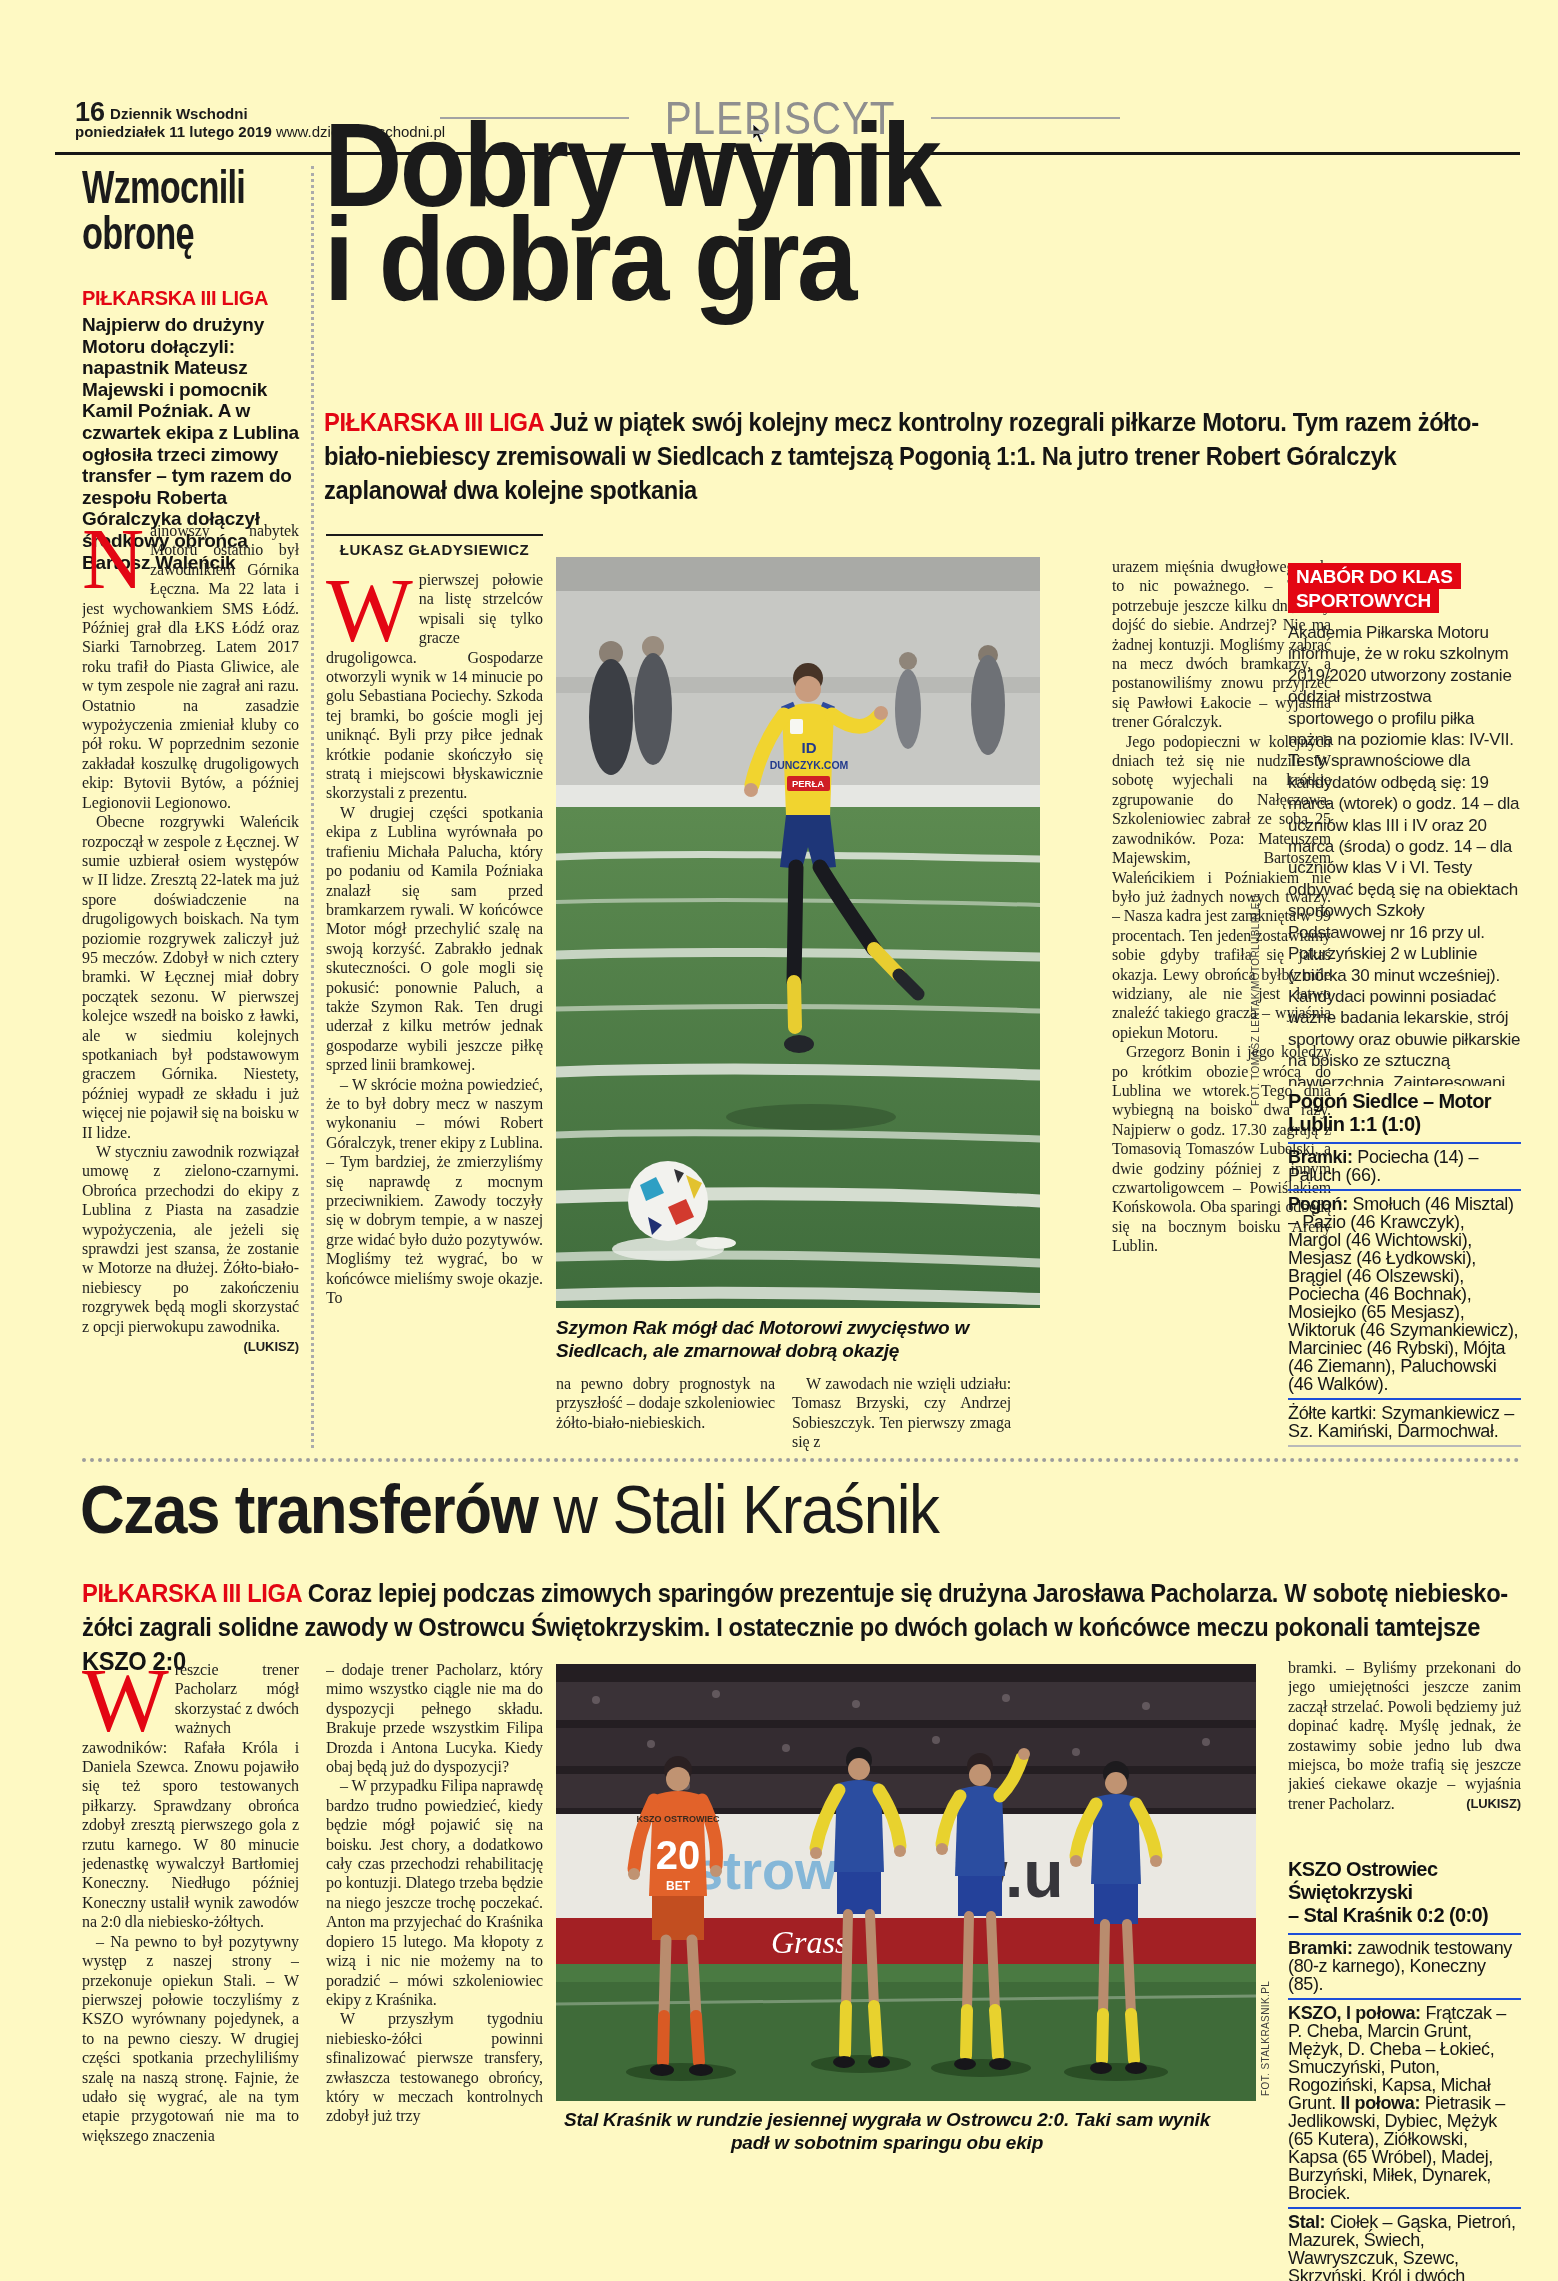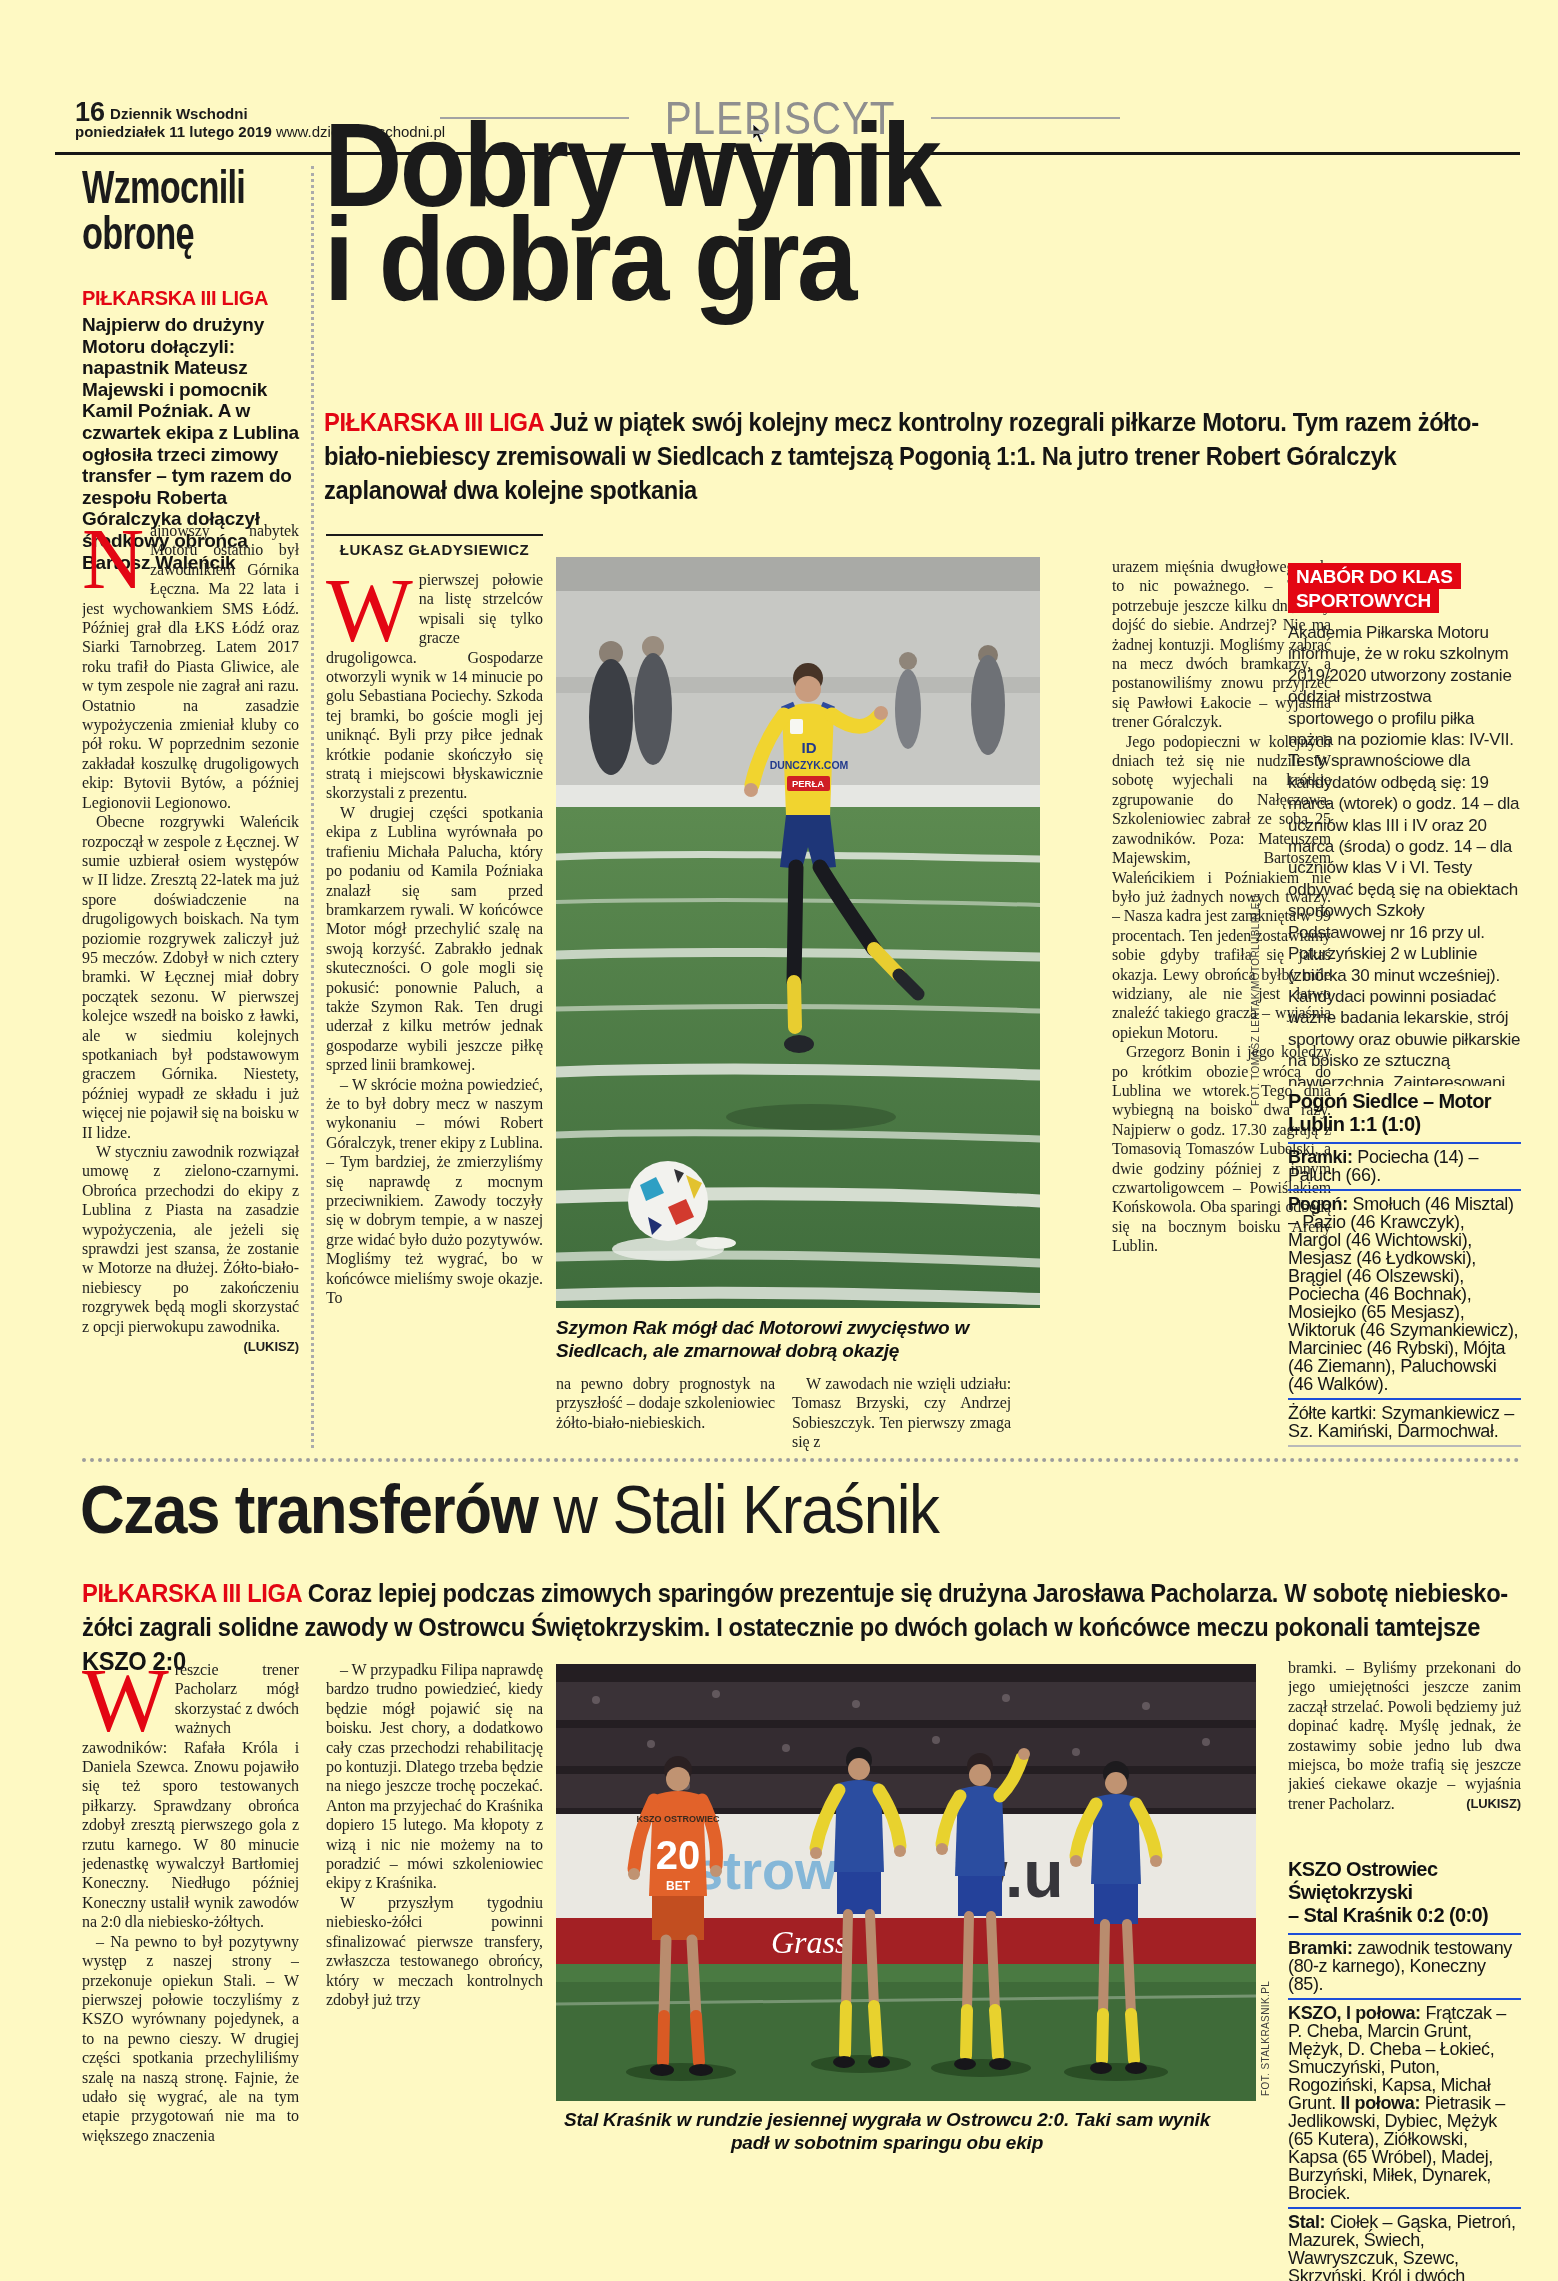--- a/index.html
+++ b/index.html
@@ -251,20 +251,21 @@
         <span>Coraz lepiej podczas zimowych sparingów prezentuje się drużyna Jarosława Pacholarza. W sobotę niebiesko-żółci zagrali solidne zawody w Ostrowcu Świętokrzyskim. I ostatecznie po dwóch golach w końcówce meczu pokonali tamtejsze KSZO 2:0</span>
       </div>
     </div>
 
     <div class="abs serif" style="left:82px;top:1660px;width:217px;height:560px;">
       <p class="np"><span class="dc dc-w">W</span><span>reszcie trener Pacholarz mógł skorzystać z dwóch ważnych zawodników: Rafała Króla i Daniela Szewca. Znowu pojawiło się też sporo testowanych piłkarzy. Sprawdzany obrońca zdobył zresztą pierwszego gola z rzutu karnego. W 80 minucie jedenastkę wywalczył Bartłomiej Koneczny. Niedługo później Koneczny ustalił wynik zawodów na 2:0 dla niebiesko-żółtych.</span></p>
       <p>– Na pewno to był pozytywny występ z naszej strony – przekonuje opiekun Stali. – W pierwszej połowie toczyliśmy z KSZO wyrównany pojedynek, a to na pewno cieszy. W drugiej części spotkania przechyliliśmy szalę na naszą stronę. Fajnie, że udało się wygrać, ale na tym etapie przygotowań nie ma to większego znaczenia</p>
     </div>
 
     <div class="abs serif" style="left:326px;top:1660px;width:217px;height:560px;">
+      <p class="np">– dodaje trener Pacholarz, który mimo wszystko ciągle nie ma do dyspozycji pełnego składu. Brakuje przede wszystkim Filipa Drozda i Antona Lucyka. Kiedy obaj będą już do dyspozycji?</p>
       <p>– W przypadku Filipa naprawdę bardzo trudno powiedzieć, kiedy będzie mógł pojawić się na boisku. Jest chory, a dodatkowo cały czas przechodzi rehabilitację po kontuzji. Dlatego trzeba będzie na niego jeszcze trochę poczekać. Anton ma przyjechać do Kraśnika dopiero 15 lutego. Ma kłopoty z wizą i nic nie możemy na to poradzić – mówi szkoleniowiec ekipy z Kraśnika.</p>
       <p>W przyszłym tygodniu niebiesko-żółci powinni sfinalizować pierwsze transfery, zwłaszcza testowanego obrońcy, który w meczach kontrolnych zdobył już trzy</p>
     </div>
 
     <svg class="abs" style="left:556px;top:1664px;" width="700" height="437" viewBox="0 0 700 437">
       <rect x="0" y="0" width="700" height="437" fill="#241e22"></rect>
 
       <g>
         <rect x="0" y="18" width="700" height="38" fill="#453a40" opacity=".7"></rect>
         <rect x="0" y="64" width="700" height="38" fill="#3c3237" opacity=".7"></rect>

